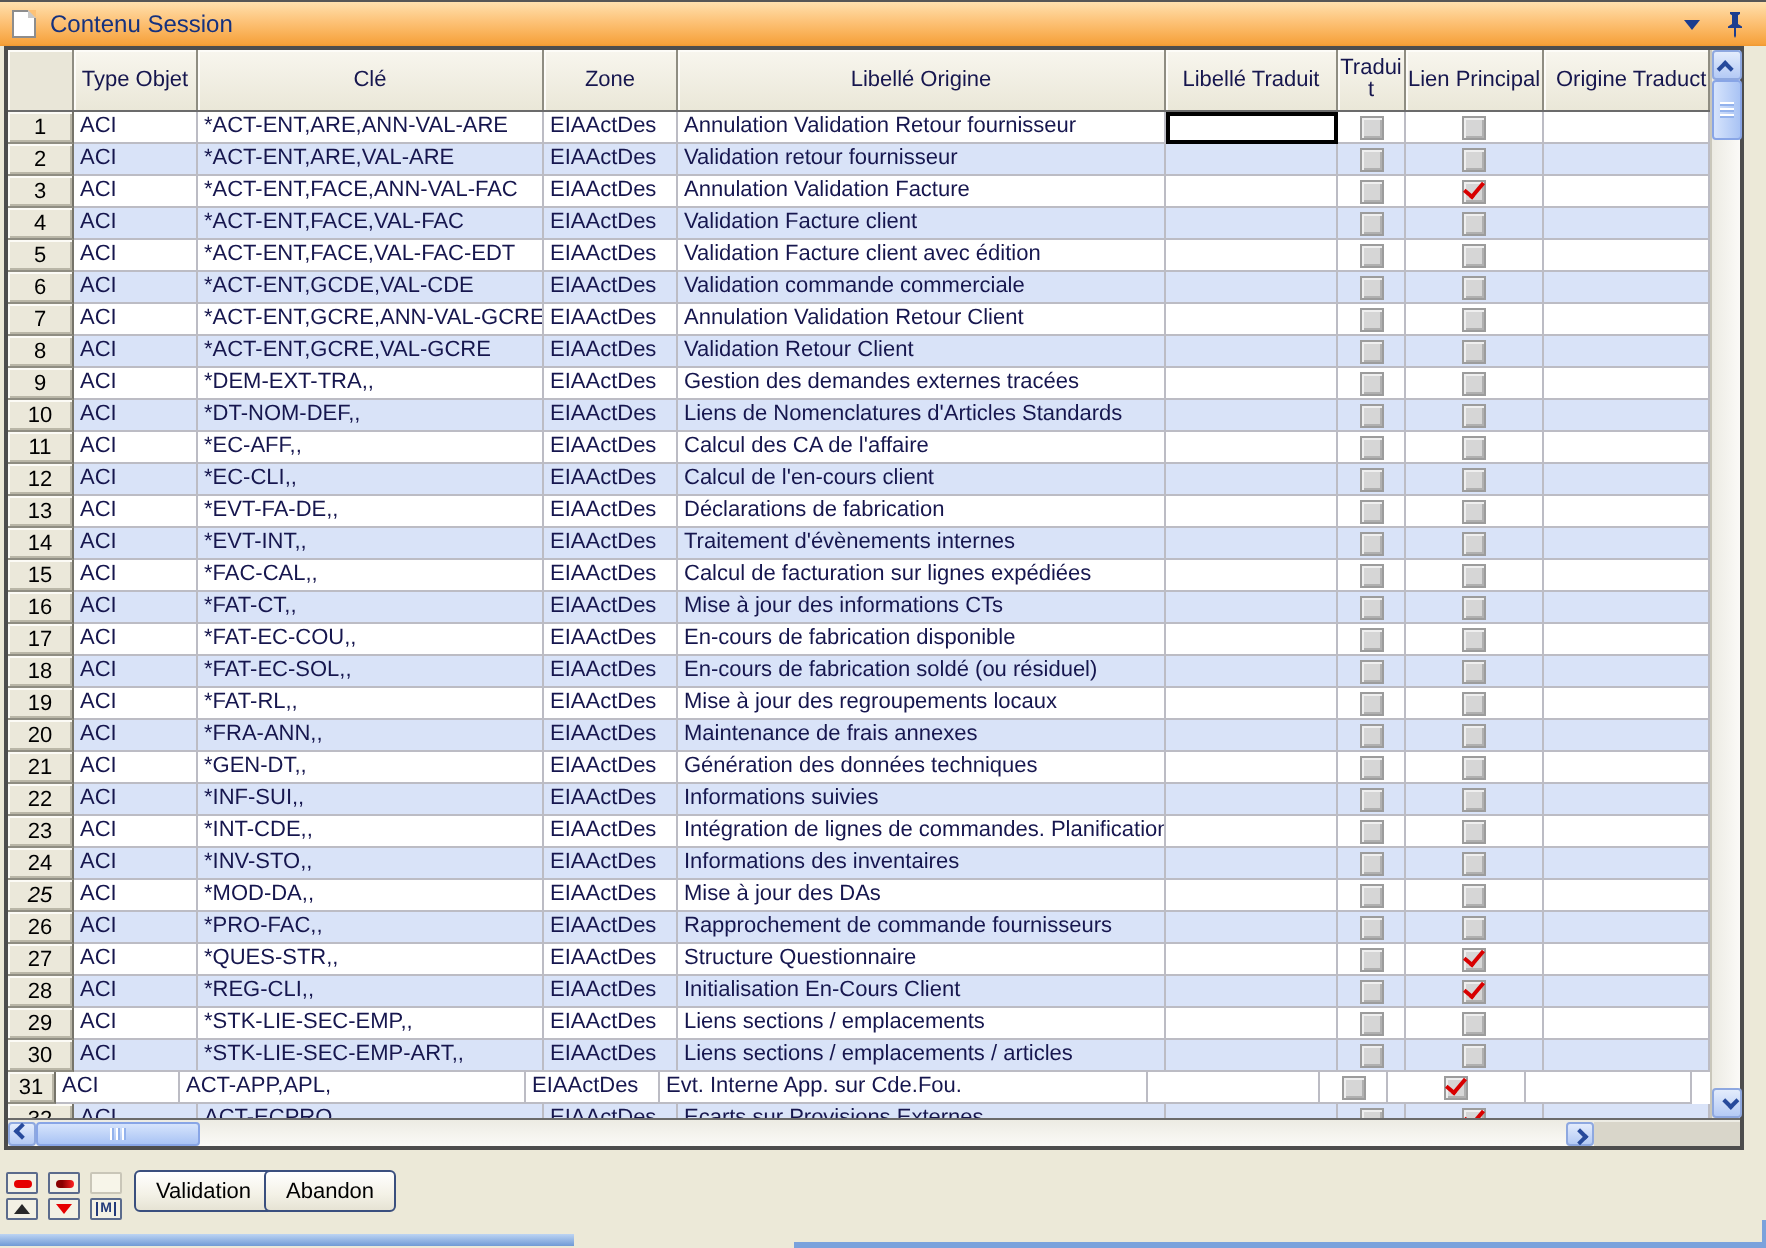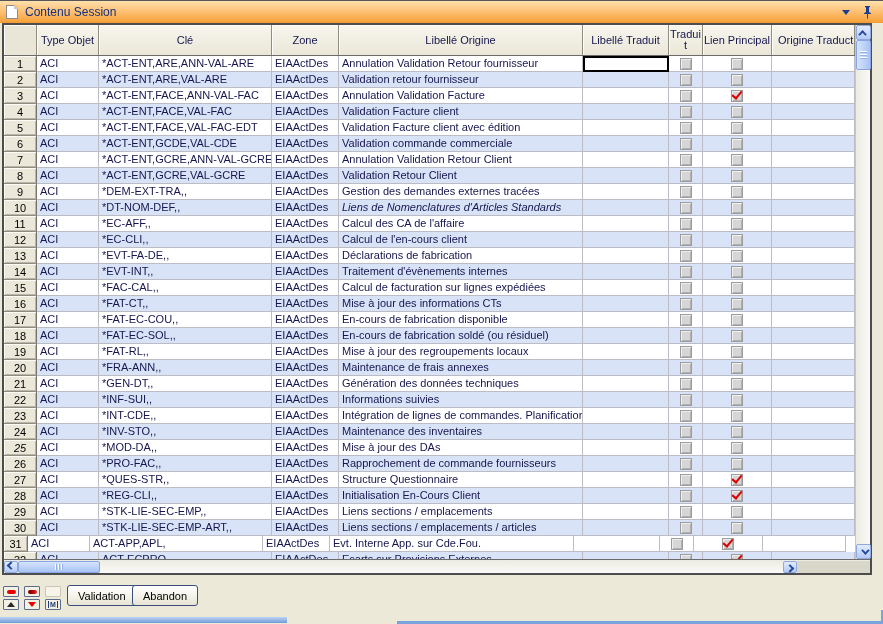--- a/index.html
+++ b/index.html
@@ -266,21 +266,21 @@
           <div class="cell c7 cbcell" style="width: 69px;">
             <span class="cb"></span>
           </div>
           <div class="cell c8" style="width: 83px;"></div>
         </div>
         <div class="grow alt">
           <div class="cell c0 rowhdr" style="width: 33px;">10</div>
           <div class="cell c1" style="width: 62px;">ACI</div>
           <div class="cell c2" style="width: 173px;">*DT-NOM-DEF,,</div>
           <div class="cell c3" style="width: 67px;">EIAActDes</div>
-          <div class="cell c4" style="width: 244px; font-style: italic;">Liens de Nomenclatures d'Articles Standards</div>
+          <div class="cell c4" style="width: 244px;">Liens de Nomenclatures d'Articles Standards</div>
           <div class="cell c5" style="width: 86px;"></div>
           <div class="cell c6 cbcell" style="width: 34px;">
             <span class="cb"></span>
           </div>
           <div class="cell c7 cbcell" style="width: 69px;">
             <span class="cb"></span>
           </div>
           <div class="cell c8" style="width: 83px;"></div>
         </div>
         <div class="grow">
@@ -476,21 +476,21 @@
           <div class="cell c7 cbcell" style="width: 69px;">
             <span class="cb"></span>
           </div>
           <div class="cell c8" style="width: 83px;"></div>
         </div>
         <div class="grow alt">
           <div class="cell c0 rowhdr" style="width: 33px;">24</div>
           <div class="cell c1" style="width: 62px;">ACI</div>
           <div class="cell c2" style="width: 173px;">*INV-STO,,</div>
           <div class="cell c3" style="width: 67px;">EIAActDes</div>
-          <div class="cell c4" style="width: 244px;">Maintenance des inventaires</div>
+          <div class="cell c4" style="width: 244px;">Informations des inventaires</div>
           <div class="cell c5" style="width: 86px;"></div>
           <div class="cell c6 cbcell" style="width: 34px;">
             <span class="cb"></span>
           </div>
           <div class="cell c7 cbcell" style="width: 69px;">
             <span class="cb"></span>
           </div>
           <div class="cell c8" style="width: 83px;"></div>
         </div>
         <div class="grow">

